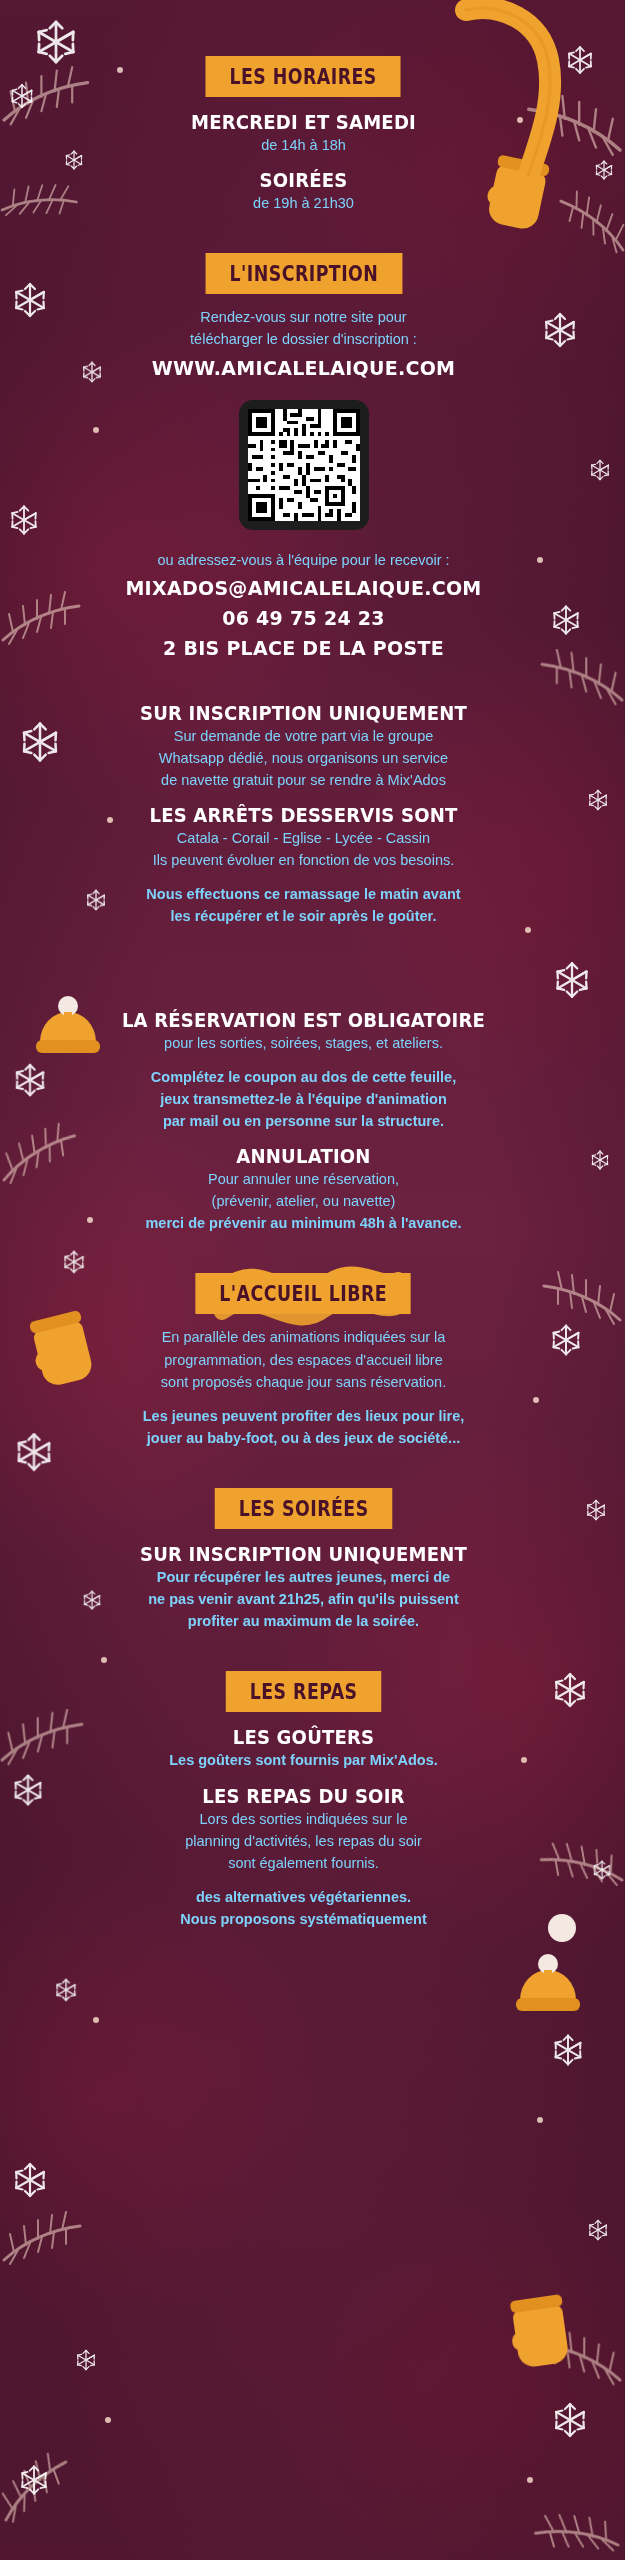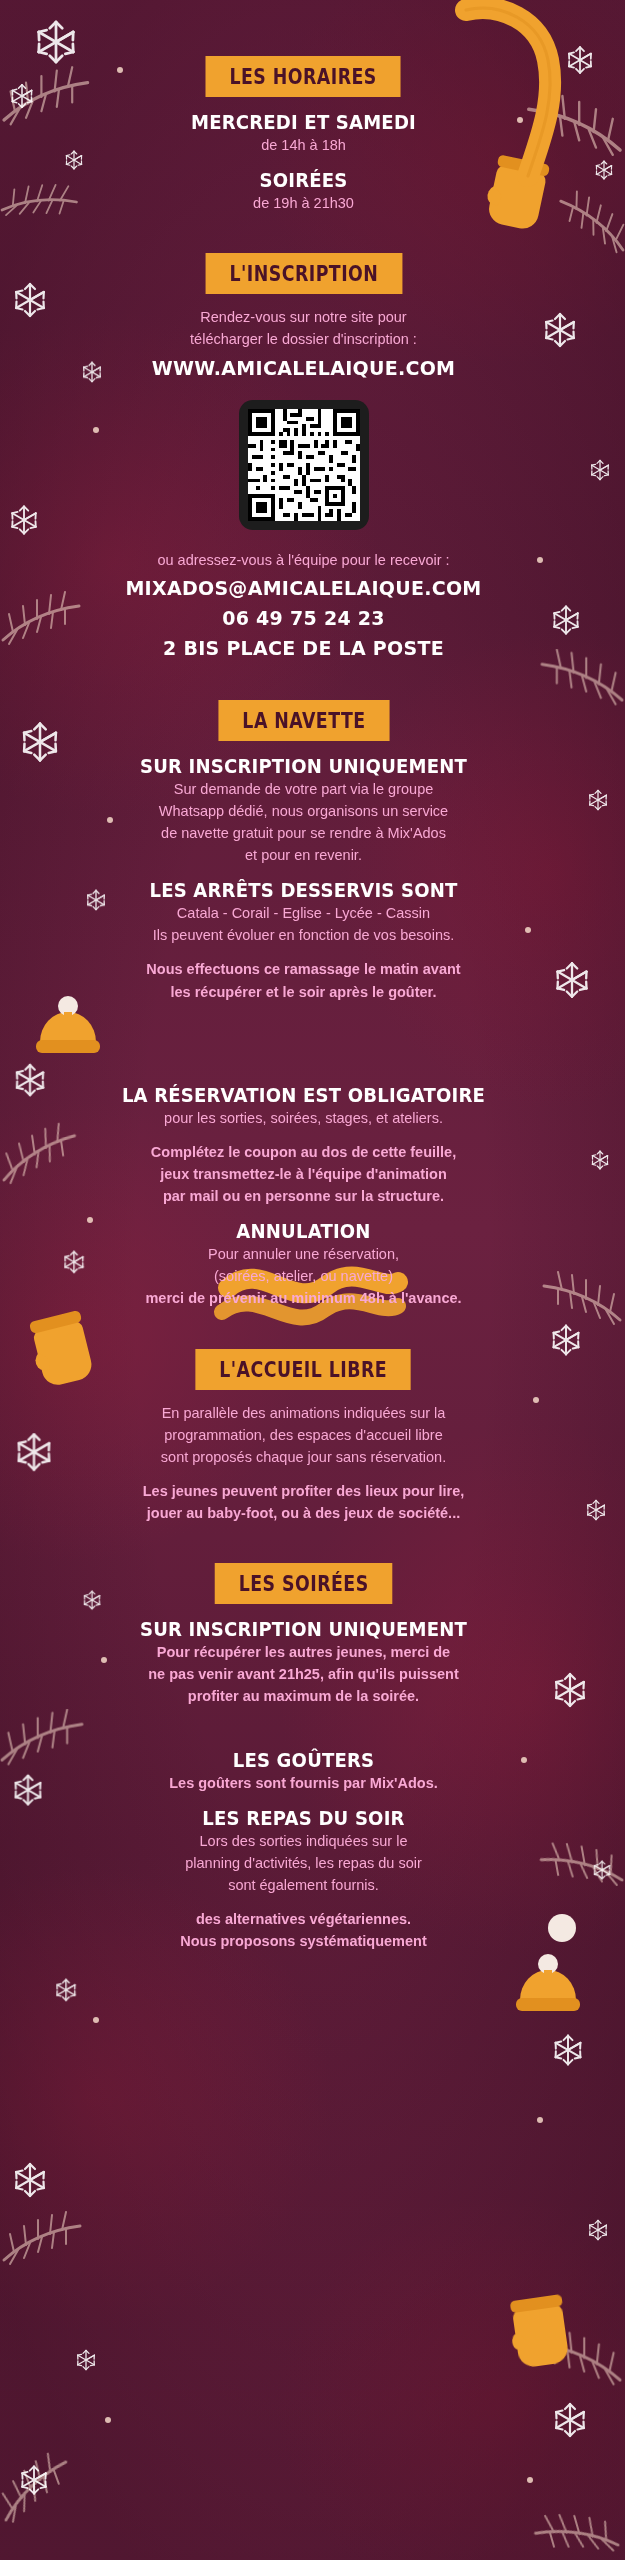--- a/index.html
+++ b/index.html
@@ -93,21 +93,21 @@
     font-family: "DejaVu Sans", sans-serif;
     transform: scaleX(0.95);
   }
 
   h3.sub.first { margin-top: 2px; }
 
   p.body {
     font-size: 14.5px;
     line-height: 1.32;
     margin: 3px 0 0 0;
-    color: #f9a8d4;
+    color: #7dd3fc;
     font-family: "Liberation Sans", sans-serif;
   }
 
   p.body.bold {
     font-weight: bold;
   }
 
   p.big {
     font-size: 20px;
     font-weight: bold;
@@ -433,49 +433,45 @@
     <div class="spacer-18"></div>
     <p class="body">ou adressez-vous à l'équipe pour le recevoir :</p>
     <p class="big">MIXADOS@AMICALELAIQUE.COM</p>
     <p class="big">06 49 75 24 23</p>
     <p class="big">2 BIS PLACE DE LA POSTE</p>
   </div>
 
   <div class="spacer-40"></div>
 
   <div class="section">
-    <div class="banner-wrap">
-      <div class="banner">LA NAVETTE</div>
-    </div>
     <h3 class="sub first">SUR INSCRIPTION UNIQUEMENT</h3>
     <p class="body">Sur demande de votre part via le groupe</p>
     <p class="body">Whatsapp dédié, nous organisons un service</p>
     <p class="body">de navette gratuit pour se rendre à Mix'Ados</p>
-    <p class="body">et pour en revenir.</p>
     <h3 class="sub">LES ARRÊTS DESSERVIS SONT</h3>
     <p class="body">Catala - Corail - Eglise - Lycée - Cassin</p>
     <p class="body">Ils peuvent évoluer en fonction de vos besoins.</p>
     <div class="spacer-12"></div>
     <p class="body bold">Nous effectuons ce ramassage le matin avant</p>
     <p class="body bold">les récupérer et le soir après le goûter.</p>
   </div>
 
   <div class="spacer-40"></div>
   <div class="spacer-40"></div>
 
   <div class="section">
     <h3 class="sub first">LA RÉSERVATION EST OBLIGATOIRE</h3>
     <p class="body">pour les sorties, soirées, stages, et ateliers.</p>
     <div class="spacer-12"></div>
     <p class="body bold">Complétez le coupon au dos de cette feuille,</p>
     <p class="body bold">jeux transmettez-le à l'équipe d'animation</p>
     <p class="body bold">par mail ou en personne sur la structure.</p>
     <h3 class="sub">ANNULATION</h3>
     <p class="body">Pour annuler une réservation,</p>
-    <p class="body">(soirées, atelier, ou navette)</p>
+    <p class="body">(prévenir, atelier, ou navette)</p>
     <p class="body bold">merci de prévenir au minimum 48h à l'avance.</p>
   </div>
 
   <div class="spacer-40"></div>
 
   <div class="section">
     <div class="banner-wrap">
       <div class="banner">L'ACCUEIL LIBRE</div>
     </div>
     <p class="body">En parallèle des animations indiquées sur la</p>
@@ -494,20 +490,23 @@
     </div>
     <h3 class="sub first">SUR INSCRIPTION UNIQUEMENT</h3>
     <p class="body bold">Pour récupérer les autres jeunes, merci de</p>
     <p class="body bold">ne pas venir avant 21h25, afin qu'ils puissent</p>
     <p class="body bold">profiter au maximum de la soirée.</p>
   </div>
 
   <div class="spacer-40"></div>
 
   <div class="section">
+    <div class="banner-wrap">
+      <div class="banner">LES REPAS</div>
+    </div>
     <h3 class="sub first">LES GOÛTERS</h3>
     <p class="body bold">Les goûters sont fournis par Mix'Ados.</p>
     <h3 class="sub">LES REPAS DU SOIR</h3>
     <p class="body">Lors des sorties indiquées sur le</p>
     <p class="body">planning d'activités, les repas du soir</p>
     <p class="body">sont également fournis.</p>
     <div class="spacer-12"></div>
     <p class="body bold">des alternatives végétariennes.</p>
     <p class="body bold">Nous proposons systématiquement</p>
   </div>

